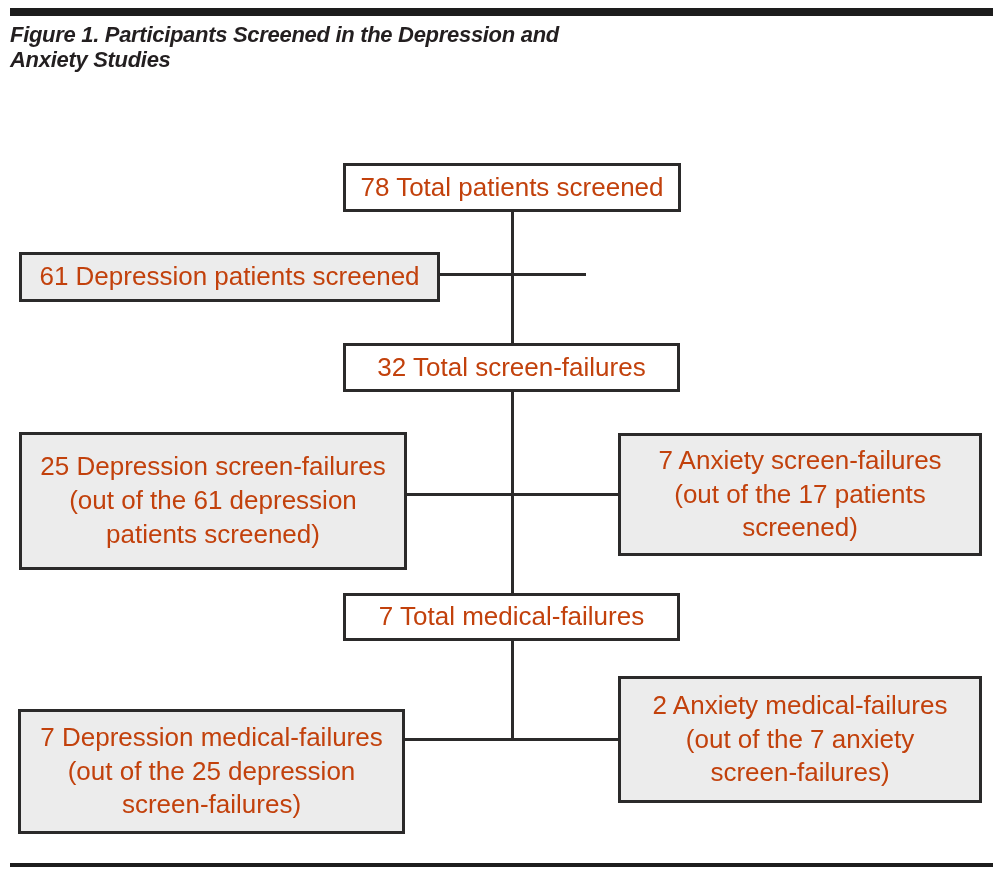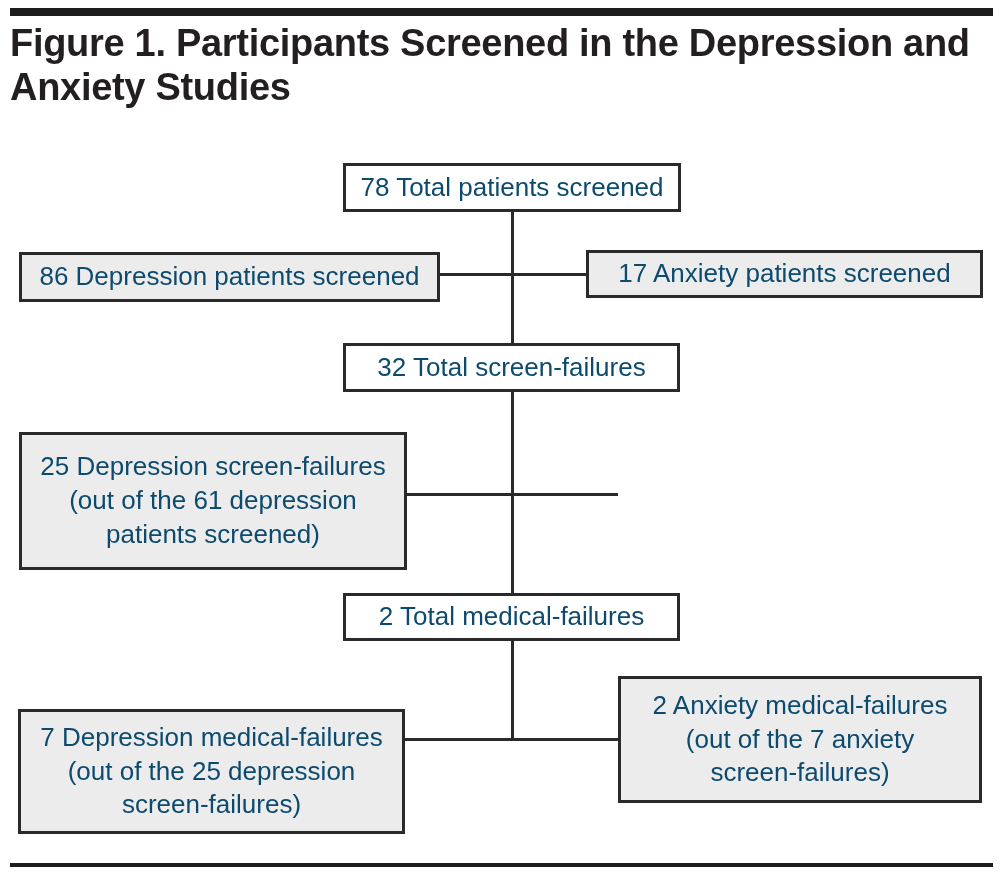--- a/index.html
+++ b/index.html
@@ -18,36 +18,37 @@
   .top-bar {
     position: absolute;
     left: 10px; top: 8px;
     width: 983px; height: 8px;
     background: #1d1d1d;
   }
   .fig-title {
     position: absolute;
     left: 10px; top: 22px;
     width: 960px;
-    font-size: 38px;
+    font-size: 22px;
     font-weight: bold;
     letter-spacing: -0.3px;
     line-height: 1.15;
     color: #231f20;
     white-space: pre-line;
+    font-style: italic;
   }
   .node {
     position: absolute;
     box-sizing: border-box;
     border: 3px solid #2b2a2a;
     display: flex;
     align-items: center;
     justify-content: center;
     text-align: center;
-    color: #0c4a6e;
+    color: #c2410c;
     font-size: 26px;
     line-height: 1.3;
     white-space: pre-line;
   }
   .node.white { background: #ffffff; }
   .node.gray  { background: #ececec; }
 
   .n-total-screened            { left: 343px; top: 163px; width: 338px; height: 49px; }
   .n-depression-screened       { left: 19px;  top: 252px; width: 421px; height: 50px; }
   .n-anxiety-screened          { left: 586px; top: 250px; width: 397px; height: 48px; }
@@ -88,32 +89,34 @@
 
   <div class="line v-line-1"></div>
   <div class="line h-line-row2"></div>
   <div class="line v-line-2"></div>
   <div class="line h-line-row4"></div>
   <div class="line v-line-3"></div>
   <div class="line h-line-row6"></div>
 
   <div class="node white n-total-screened">78 Total patients screened</div>
 
-  <div class="node gray n-depression-screened">86 Depression patients screened</div>
+  <div class="node gray n-depression-screened">61 Depression patients screened</div>
 
-  <div class="node gray n-anxiety-screened">17 Anxiety patients screened</div>
 
   <div class="node white n-total-screen-failures">32 Total screen-failures</div>
 
   <div class="node gray n-depression-screen-fail">25 Depression screen-failures
 (out of the 61 depression
 patients screened)</div>
 
+  <div class="node gray n-anxiety-screen-fail">7 Anxiety screen-failures
+(out of the 17 patients
+screened)</div>
 
-  <div class="node white n-total-medical-failures">2 Total medical-failures</div>
+  <div class="node white n-total-medical-failures">7 Total medical-failures</div>
 
   <div class="node gray n-depression-medical-fail">7 Depression medical-failures
 (out of the 25 depression
 screen-failures)</div>
 
   <div class="node gray n-anxiety-medical-fail">2 Anxiety medical-failures
 (out of the 7 anxiety
 screen-failures)</div>
 
   <div class="bottom-rule"></div>

